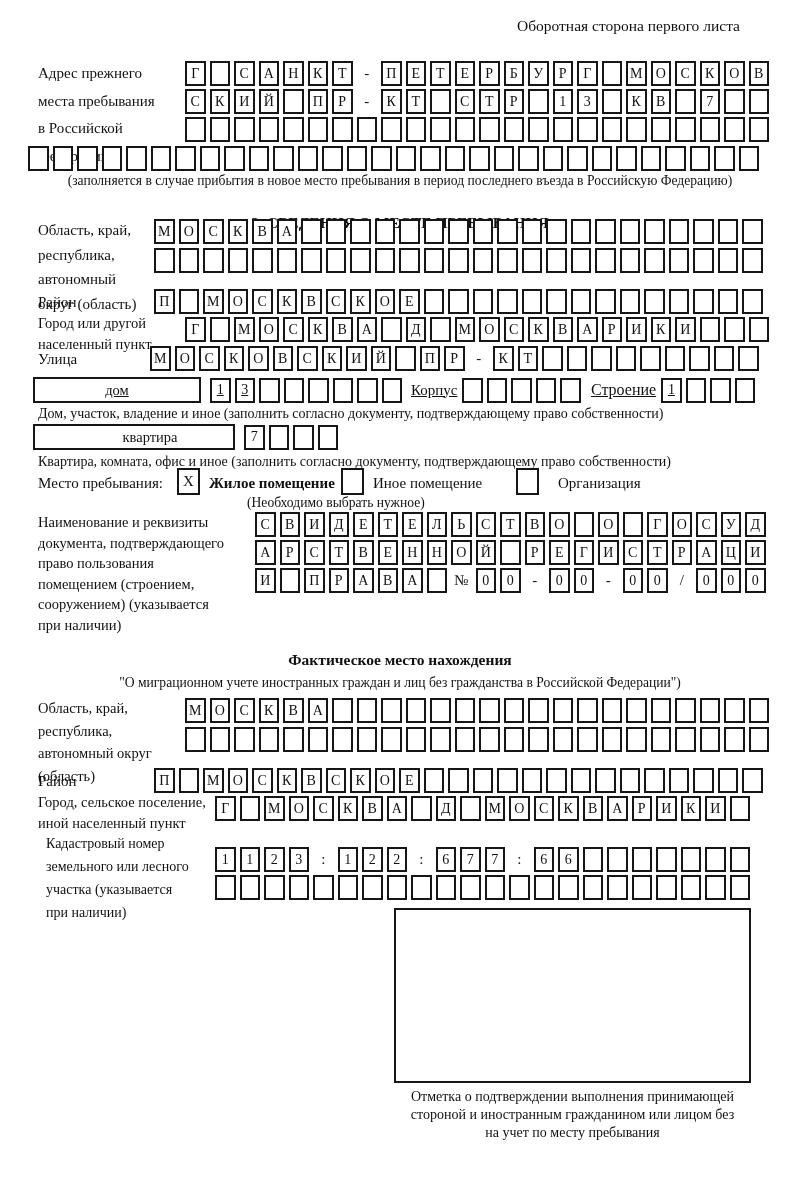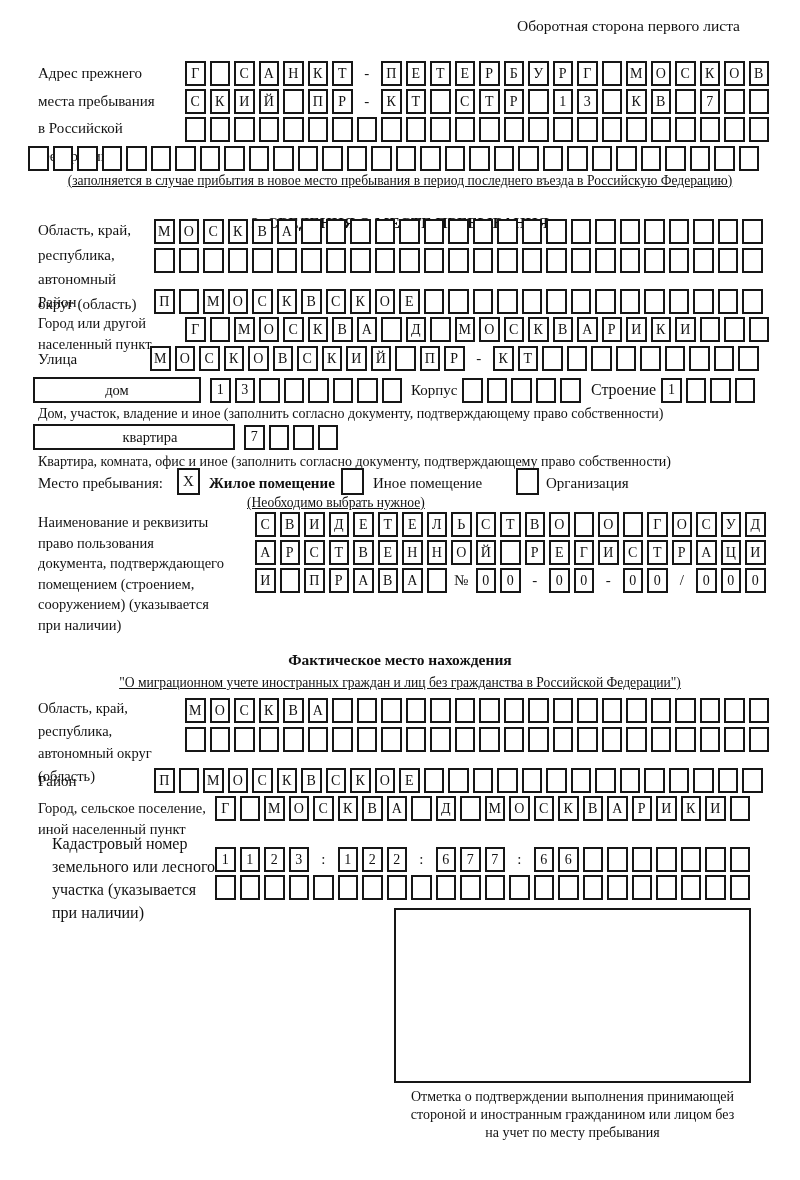--- a/index.html
+++ b/index.html
@@ -3,21 +3,21 @@
 <meta charset="utf-8">
 <style>
   html,body{margin:0;padding:0;background:#fff;}
   #page{
     position:relative;width:800px;height:1180px;background:#ffffff;
     font-family:"Liberation Serif","DejaVu Serif",serif;color:#111;
     overflow:hidden;
   }
   .abs{position:absolute;}
   .lbl{font-size:15px;line-height:26px;color:#111;}
-  .small{font-size:13.6px;text-decoration:underline;}
+  .small{font-size:13.6px;}
   .cellrow{position:absolute;display:flex;gap:4px;}
   .cell{
     flex:none;width:20.5px;height:25px;border:2px solid #161616;box-sizing:border-box;
     display:flex;align-items:center;justify-content:center;
     font-size:14px;font-family:"Liberation Serif",serif;background:#fff;
   }
   .cell.nobox{border-color:transparent;font-size:15px;}
   .labelbox{
     border:2px solid #161616;box-sizing:border-box;height:26px;
     display:flex;align-items:center;justify-content:center;font-size:14.5px;background:#fff;flex:none;
@@ -301,21 +301,21 @@
       <span class="cell"></span>
       <span class="cell"></span>
       <span class="cell"></span>
       <span class="cell"></span>
       <span class="cell"></span>
       <span class="cell"></span>
       <span class="cell"></span>
       <span class="cell"></span>
     </div>
 
-  <div class="abs" style="left:33px;top:377px;display:flex;align-items:center;">
+  <div class="abs" style="left:33px;top:377px;display:flex;align-items:center;text-decoration:underline;">
     <div class="labelbox" style="width:168px;">дом</div>
     <div style="width:9px;flex:none;"></div>
     <div style="display:flex;gap:4px;">
         <span class="cell">1</span>
         <span class="cell">3</span>
         <span class="cell"></span>
         <span class="cell"></span>
         <span class="cell"></span>
         <span class="cell"></span>
         <span class="cell"></span>
@@ -355,28 +355,28 @@
   </div>
   <div class="abs caption" style="left:38px;top:453px;font-size:14px;">Квартира, комната, офис и иное (заполнить согласно документу, подтверждающему право собственности)</div>
 
   <div class="abs" style="left:0;top:468px;width:800px;height:30px;padding-left:24px;">
     <span class="abs lbl" style="left:38px;top:2px;">Место пребывания:</span>
     <span class="chk" style="left:177px;top:0;">X</span>
     <span class="abs lbl" style="left:209px;top:2px;font-weight:bold;">Жилое помещение</span>
     <span class="chk" style="left:341px;top:0;"></span>
     <span class="abs lbl" style="left:373px;top:2px;">Иное помещение</span>
     <span class="chk" style="left:516px;top:0;"></span>
-    <span class="abs lbl" style="left:546px;top:2px;">Организация</span>
+    <span class="abs lbl" style="left:558px;top:2px;">Организация</span>
   </div>
   <div class="abs small" style="left:247px;top:495px;">(Необходимо выбрать нужное)</div>
 
   <div class="abs" style="left:38px;top:512px;width:220px;font-size:14.5px;line-height:20.6px;">
       <div>Наименование и реквизиты</div>
+      <div>документа, подтверждающего</div>
       <div>право пользования</div>
-      <div>документа, подтверждающего</div>
       <div>помещением (строением,</div>
       <div>сооружением) (указывается</div>
       <div>при наличии)</div>
     </div>
   <div class="cellrow" style="left:255px;top:512px;">
       <span class="cell">С</span>
       <span class="cell">В</span>
       <span class="cell">И</span>
       <span class="cell">Д</span>
       <span class="cell">Е</span>
@@ -528,21 +528,21 @@
       <span class="cell"></span>
       <span class="cell"></span>
       <span class="cell"></span>
       <span class="cell"></span>
       <span class="cell"></span>
       <span class="cell"></span>
       <span class="cell"></span>
       <span class="cell"></span>
     </div>
 
-  <div class="abs lbl" style="left:38px;top:792px;width:180px;line-height:21px;font-size:14.5px;margin-top:6px;">
+  <div class="abs lbl" style="left:38px;top:792px;width:180px;line-height:21px;font-size:14.5px;">
       <div>Город, сельское поселение,</div>
       <div>иной населенный пункт</div>
     </div>
   <div class="cellrow" style="left:215px;top:796px;">
       <span class="cell">Г</span>
       <span class="cell"></span>
       <span class="cell">М</span>
       <span class="cell">О</span>
       <span class="cell">С</span>
       <span class="cell">К</span>
@@ -557,21 +557,21 @@
       <span class="cell">К</span>
       <span class="cell">В</span>
       <span class="cell">А</span>
       <span class="cell">Р</span>
       <span class="cell">И</span>
       <span class="cell">К</span>
       <span class="cell">И</span>
       <span class="cell"></span>
     </div>
 
-  <div class="abs lbl" style="left:52px;top:832px;width:180px;line-height:23px;font-size:16px;">
+  <div class="abs lbl" style="left:46px;top:832px;width:180px;line-height:23px;font-size:14px;">
       <div>Кадастровый номер</div>
       <div>земельного или лесного</div>
       <div>участка (указывается</div>
       <div>при наличии)</div>
     </div>
   <div class="cellrow" style="left:215px;top:847px;">
       <span class="cell">1</span>
       <span class="cell">1</span>
       <span class="cell">2</span>
       <span class="cell">3</span>

